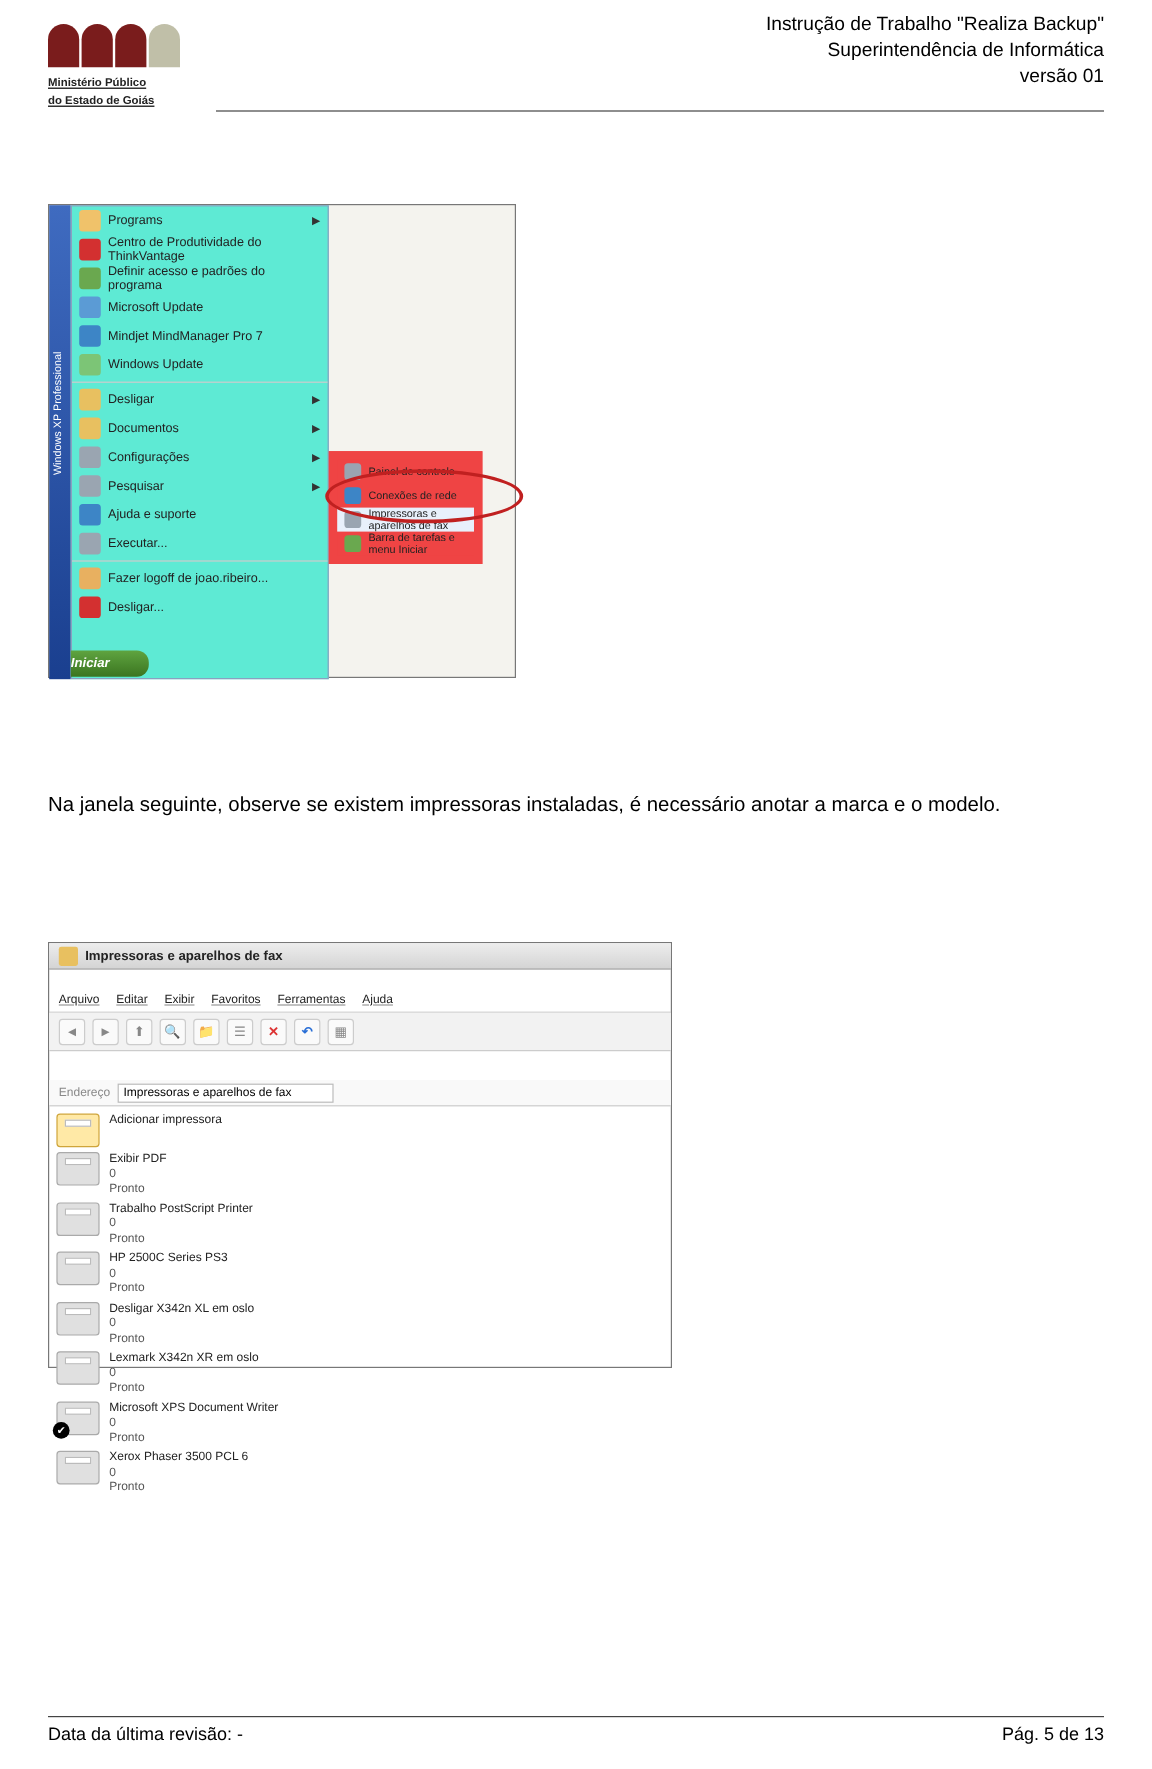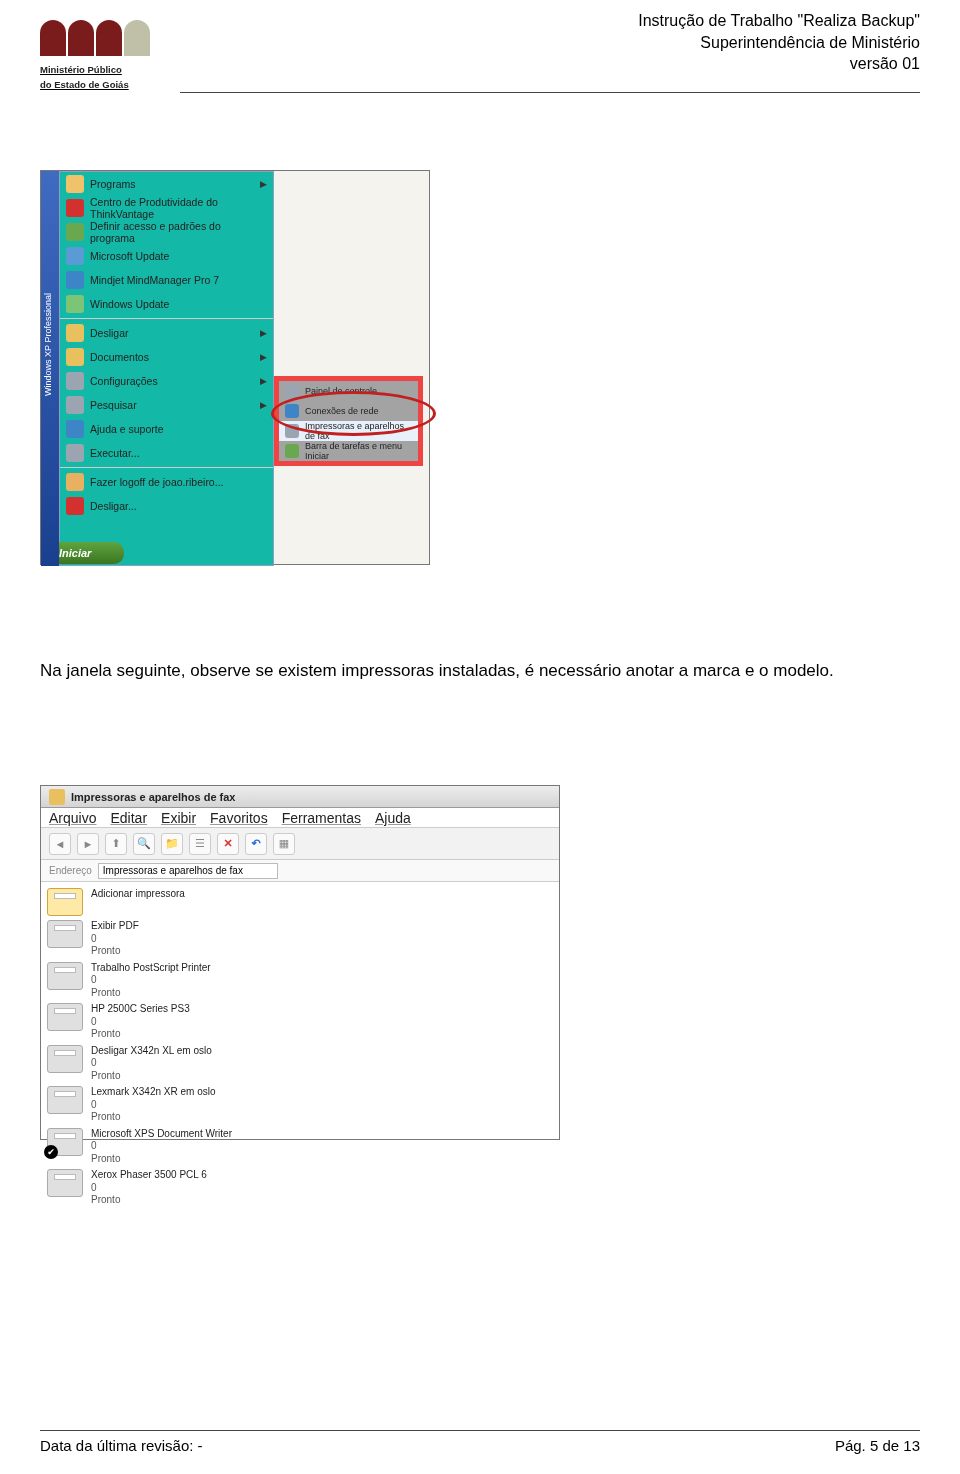--- a/index.html
+++ b/index.html
@@ -79,21 +79,21 @@
     left: 40px;
     width: 390px;
     height: 395px;
   }
   .menu-col1 {
     position: absolute;
     left: 18px;
     top: 0;
     width: 215px;
     height: 395px;
-    background: #14b8a6;
+    background: #5eead4;
     border: 1px solid #8aa0c0;
   }
   .menu-item {
     display: flex;
     align-items: center;
     height: 24px;
     padding: 0 6px;
     border-bottom: 0;
   }
   .menu-item .micon {
@@ -106,23 +106,23 @@
   .menu-item .arrow {
     margin-left: auto;
     font-size: 9px;
     color: #333;
   }
   .menu-sep { border-top: 1px solid #ccc; margin: 2px 0; }
   .menu-col2 {
     position: absolute;
     left: 233px;
     top: 205px;
-    width: 149px;
-    background: #a3a3a3;
-    border: 5px solid #ef4444;
+    width: 128px;
+    background: #ef4444;
+    border: 7px solid #ef4444;
   }
   .menu-col2 .menu-item { height: 20px; font-size: 9px; }
   .menu-col2 .menu-item.highlight {
     background: #e8f0fb;
   }
   .menu-col2 .menu-item .micon { width:14px; height:14px; }
 
   .red-ellipse {
     position: absolute;
     left: 230px;
@@ -195,22 +195,23 @@
     border-bottom:1px solid #999;
     display:flex;
     align-items:center;
     gap:6px;
   }
   .win-title .micon{ width:16px;height:16px;background:#e8c060;border-radius:2px;}
   .win-menu {
     height: 20px;
     line-height: 20px;
     padding: 0 8px;
-    font-size: 14px;
+    font-size: 10px;
     border-bottom: 1px solid #ccc;
+    margin-top: 16px;
   }
   .win-menu span { margin-right: 14px; text-decoration: underline; text-decoration-color:#999;}
   .toolbar {
     height: 32px;
     display:flex;
     align-items:center;
     gap:6px;
     padding:0 8px;
     border-bottom:1px solid #ccc;
     background:#f2f2f2;
@@ -220,20 +221,21 @@
   .addr {
     height: 22px;
     display:flex;
     align-items:center;
     padding:0 8px;
     gap:6px;
     font-size:10px;
     border-bottom:1px solid #ccc;
     background:#f9f9f9;
     color:#888;
+    margin-top:24px;
   }
   .addr input{flex:0 0 180px;font-size:10px;height:16px;border:1px solid #bbb;padding:0 4px;background:#fff;}
   .printers-grid{
     padding:6px;
     display:grid;
     grid-template-columns: 1fr;
     gap:4px 20px;
   }
   .printer{
     display:flex;
@@ -275,21 +277,21 @@
 <div class="page-header">
   <div class="logo">
     <div class="logo-arches">
       <span class="arch"></span><span class="arch"></span><span class="arch"></span><span class="arch gray"></span>
     </div>
     <div class="logo-text">Ministério Público</div>
     <div class="logo-text">do Estado de Goiás</div>
   </div>
   <div class="doc-title">
     <div>Instrução de Trabalho "Realiza Backup"</div>
-    <div>Superintendência de Ministério</div>
+    <div>Superintendência de Informática</div>
     <div>versão 01</div>
   </div>
   <hr class="header-rule">
 </div>
 
 <div class="screenshot screenshot1">
   <div class="xp-strip">
     <span>Windows XP  Professional</span>
   </div>
   <div class="menu-col1" id="menu-col1">

